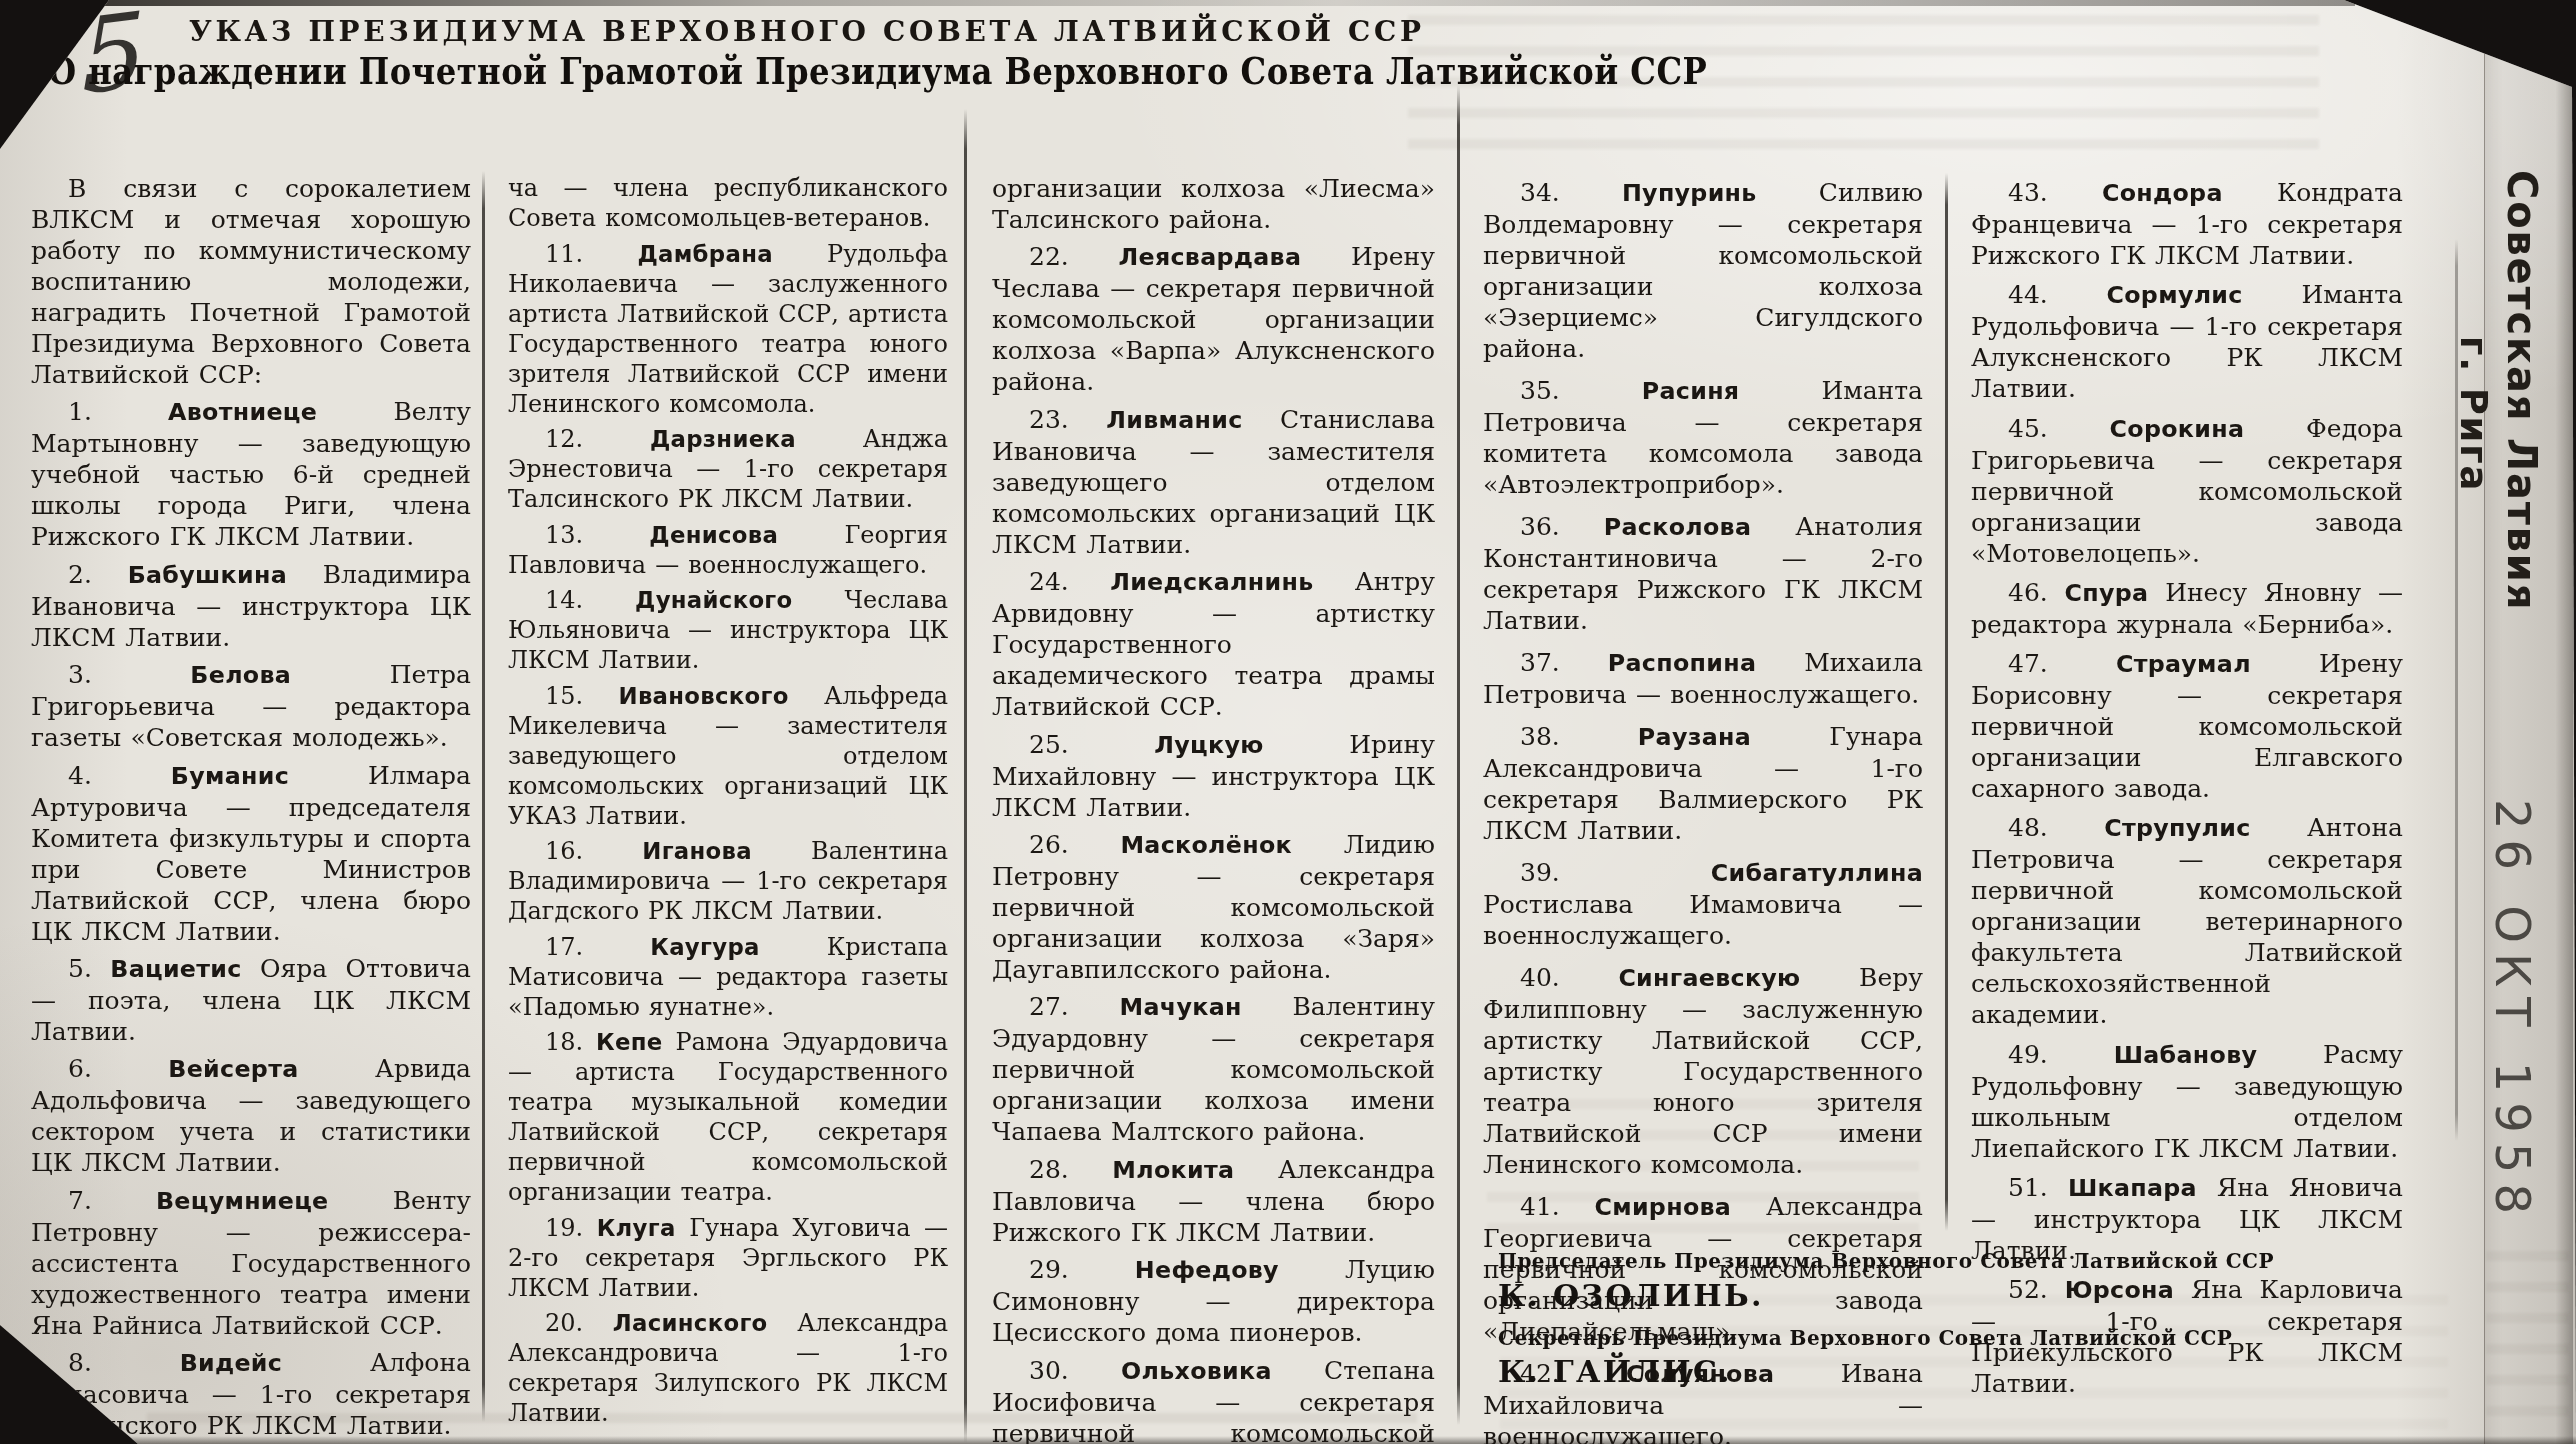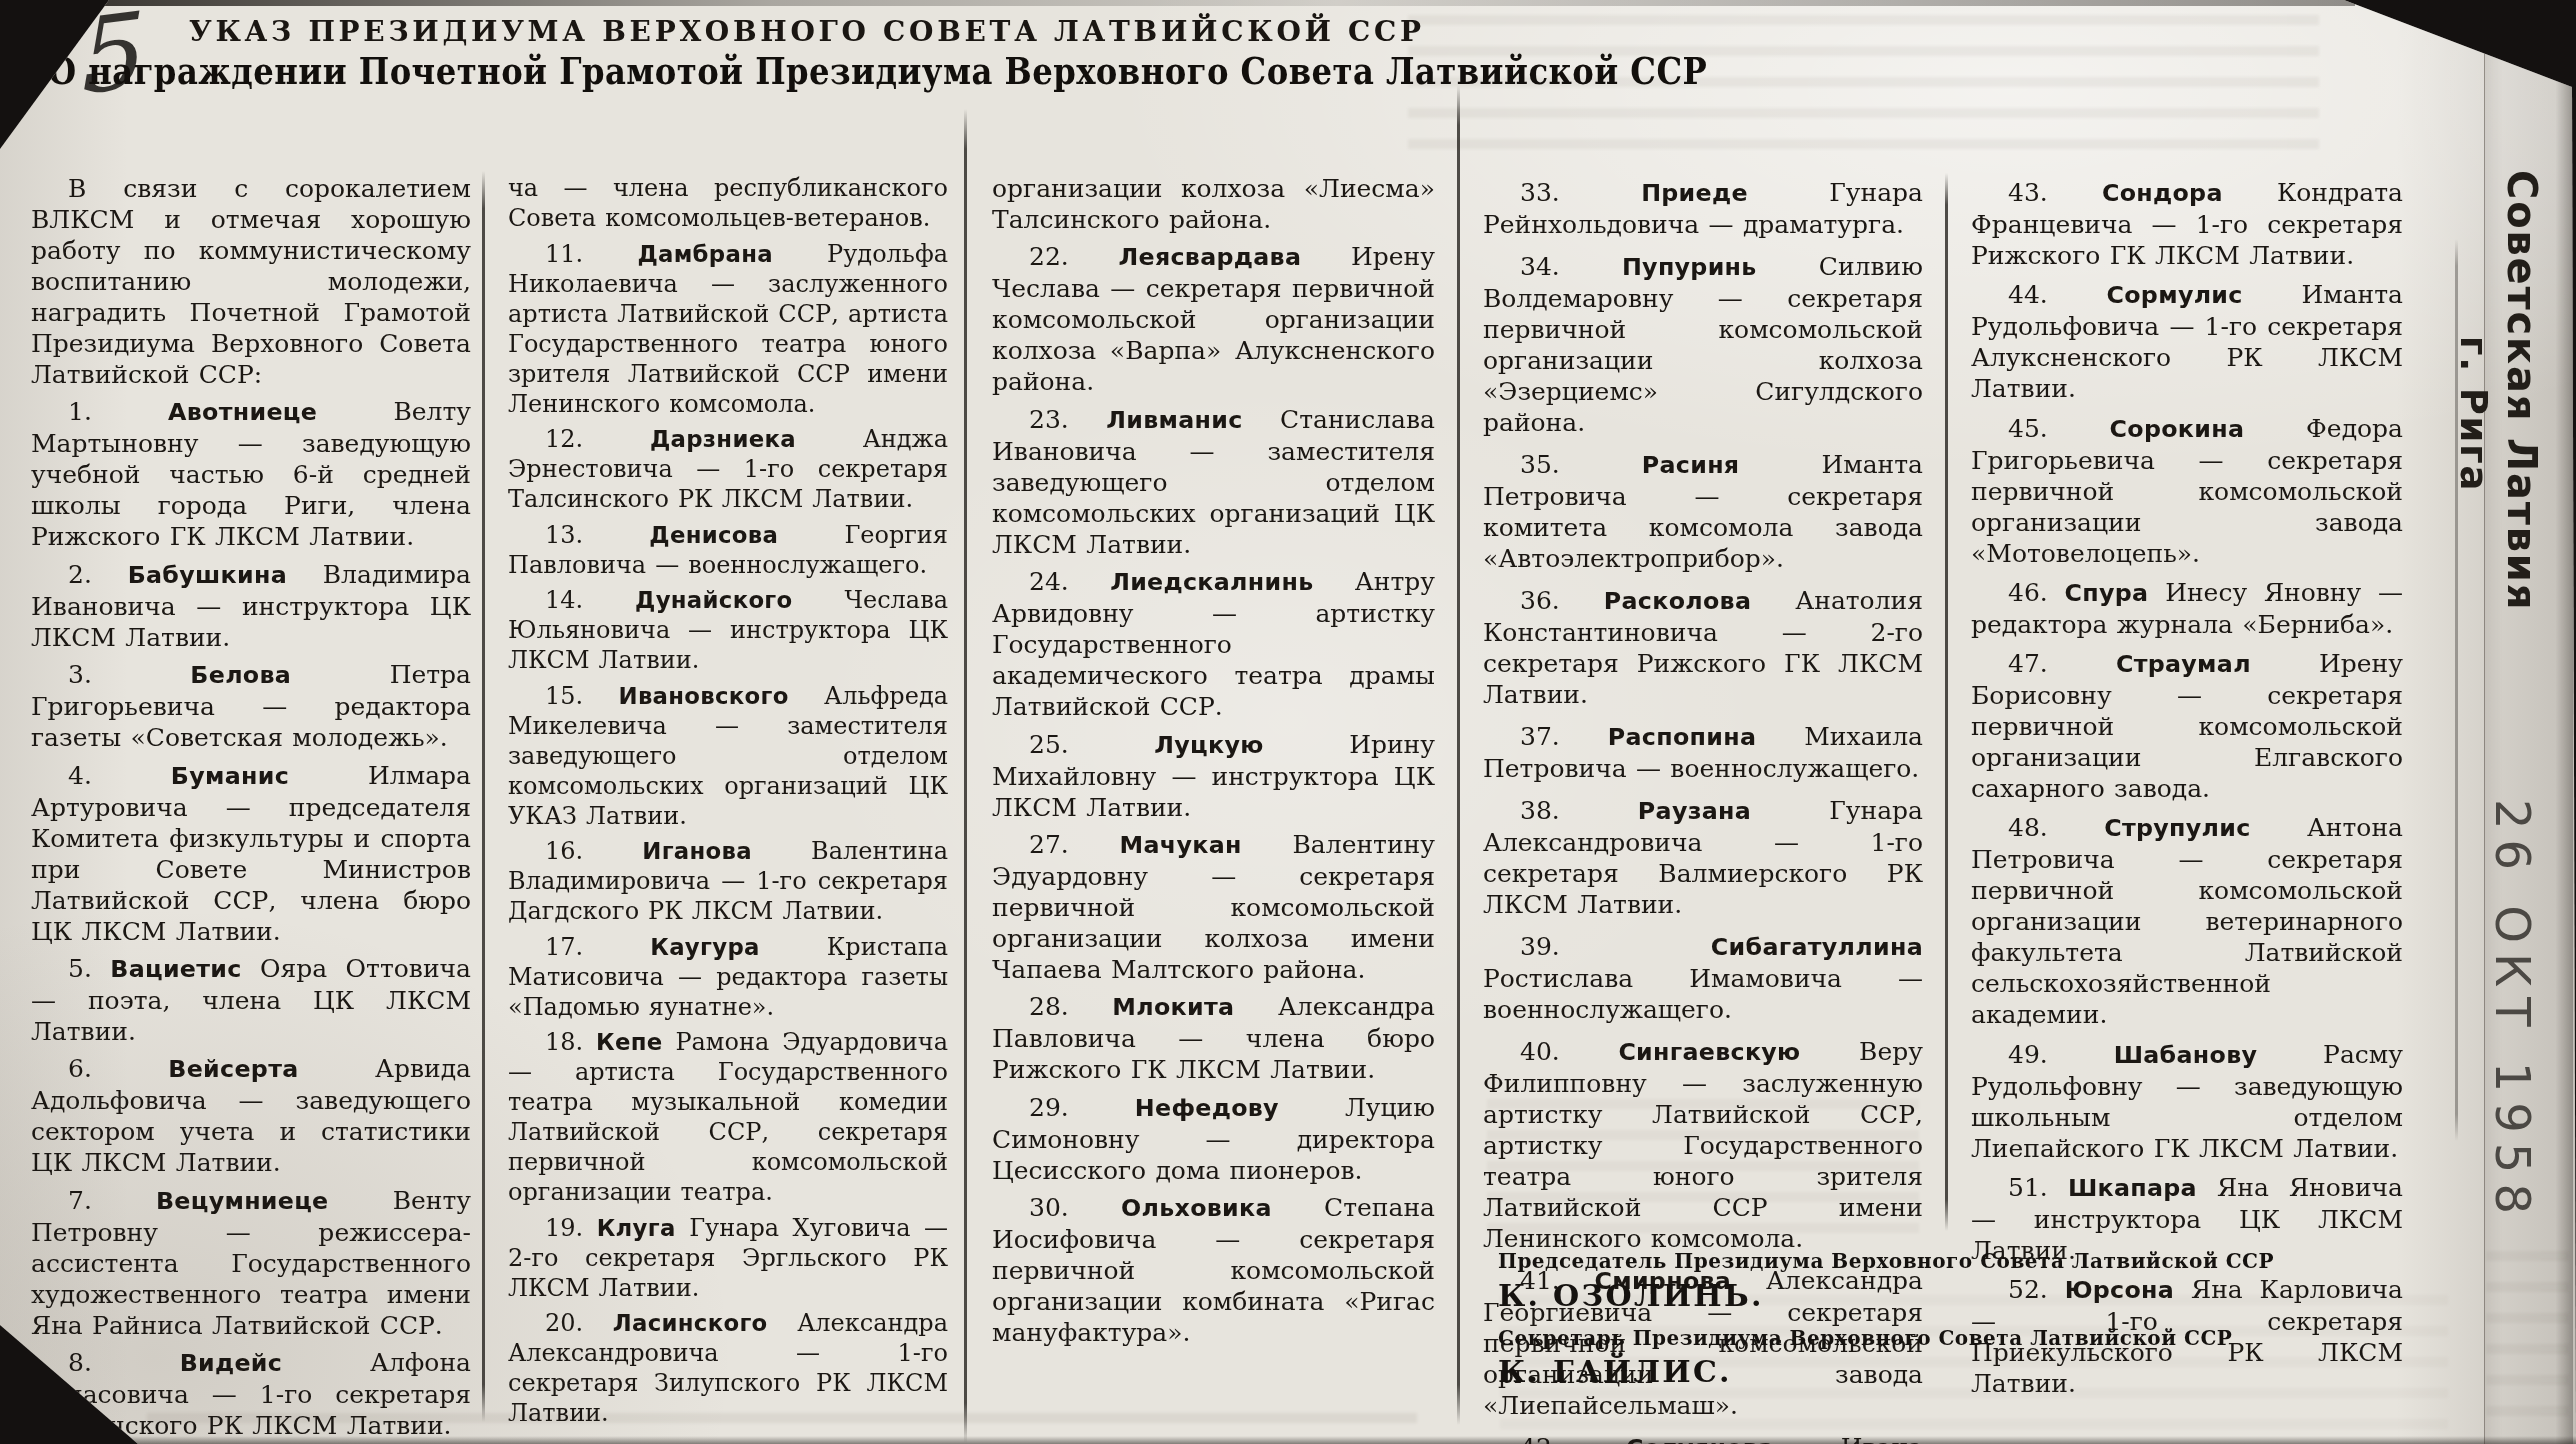--- a/index.html
+++ b/index.html
@@ -122,27 +122,27 @@
         <p class=""><span>18.</span> <span class="surname">Кепе</span> <span>Рамона Эдуардовича — артиста Государственного театра музыкальной комедии Латвийской ССР, секретаря первичной комсомольской организации театра.</span></p>
         <p class=""><span>19.</span> <span class="surname">Клуга</span> <span>Гунара Хуговича — 2-го секретаря Эргльского РК ЛКСМ Латвии.</span></p>
         <p class=""><span>20.</span> <span class="surname">Ласинского</span> <span>Александра Александровича — 1-го секретаря Зилупского РК ЛКСМ Латвии.</span></p>
       </div>
     <div class="column col-3">
         <p class="no-indent"><span>организации колхоза «Лиесма» Талсинского района.</span></p>
         <p class=""><span>22.</span> <span class="surname">Леясвардава</span> <span>Ирену Чеслава — секретаря первичной комсомольской организации колхоза «Варпа» Алуксненского района.</span></p>
         <p class=""><span>23.</span> <span class="surname">Ливманис</span> <span>Станислава Ивановича — заместителя заведующего отделом комсомольских организаций ЦК ЛКСМ Латвии.</span></p>
         <p class=""><span>24.</span> <span class="surname">Лиедскалнинь</span> <span>Антру Арвидовну — артистку Государственного академического театра драмы Латвийской ССР.</span></p>
         <p class=""><span>25.</span> <span class="surname">Луцкую</span> <span>Ирину Михайловну — инструктора ЦК ЛКСМ Латвии.</span></p>
+        <p class=""><span>26.</span> <span class="surname">Масколёнок</span> <span>Лидию Петровну — секретаря первичной комсомольской организации колхоза «Заря» Даугавпилсского района.</span></p>
         <p class=""><span>27.</span> <span class="surname">Мачукан</span> <span>Валентину Эдуардовну — секретаря первичной комсомольской организации колхоза имени Чапаева Малтского района.</span></p>
         <p class=""><span>28.</span> <span class="surname">Млокита</span> <span>Александра Павловича — члена бюро Рижского ГК ЛКСМ Латвии.</span></p>
         <p class=""><span>29.</span> <span class="surname">Нефедову</span> <span>Луцию Симоновну — директора Цесисского дома пионеров.</span></p>
         <p class=""><span>30.</span> <span class="surname">Ольховика</span> <span>Степана Иосифовича — секретаря первичной комсомольской организации комбината «Ригас мануфактура».</span></p>
       </div>
     <div class="column col-4">
-        <p class=""><span>33.</span> <span class="surname">Приеде</span> <span>Гунара Рейнхольдовича — драматурга.</span></p>
         <p class=""><span>34.</span> <span class="surname">Пупуринь</span> <span>Силвию Волдемаровну — секретаря первичной комсомольской организации колхоза «Эзерциемс» Сигулдского района.</span></p>
         <p class=""><span>35.</span> <span class="surname">Расиня</span> <span>Иманта Петровича — секретаря комитета комсомола завода «Автоэлектроприбор».</span></p>
         <p class=""><span>36.</span> <span class="surname">Расколова</span> <span>Анатолия Константиновича — 2-го секретаря Рижского ГК ЛКСМ Латвии.</span></p>
         <p class=""><span>37.</span> <span class="surname">Распопина</span> <span>Михаила Петровича — военнослужащего.</span></p>
         <p class=""><span>38.</span> <span class="surname">Раузана</span> <span>Гунара Александровича — 1-го секретаря Валмиерского РК ЛКСМ Латвии.</span></p>
         <p class=""><span>39.</span> <span class="surname">Сибагатуллина</span> <span>Ростислава Имамовича — военнослужащего.</span></p>
         <p class=""><span>40.</span> <span class="surname">Сингаевскую</span> <span>Веру Филипповну — заслуженную артистку Латвийской ССР, артистку Государственного театра юного зрителя Латвийской ССР имени Ленинского комсомола.</span></p>
         <p class=""><span>41.</span> <span class="surname">Смирнова</span> <span>Александра Георгиевича — секретаря первичной комсомольской организации завода «Лиепайсельмаш».</span></p>
         <p class=""><span>42.</span> <span class="surname">Солуянова</span> <span>Ивана Михайловича — военнослужащего.</span></p>
       </div>

